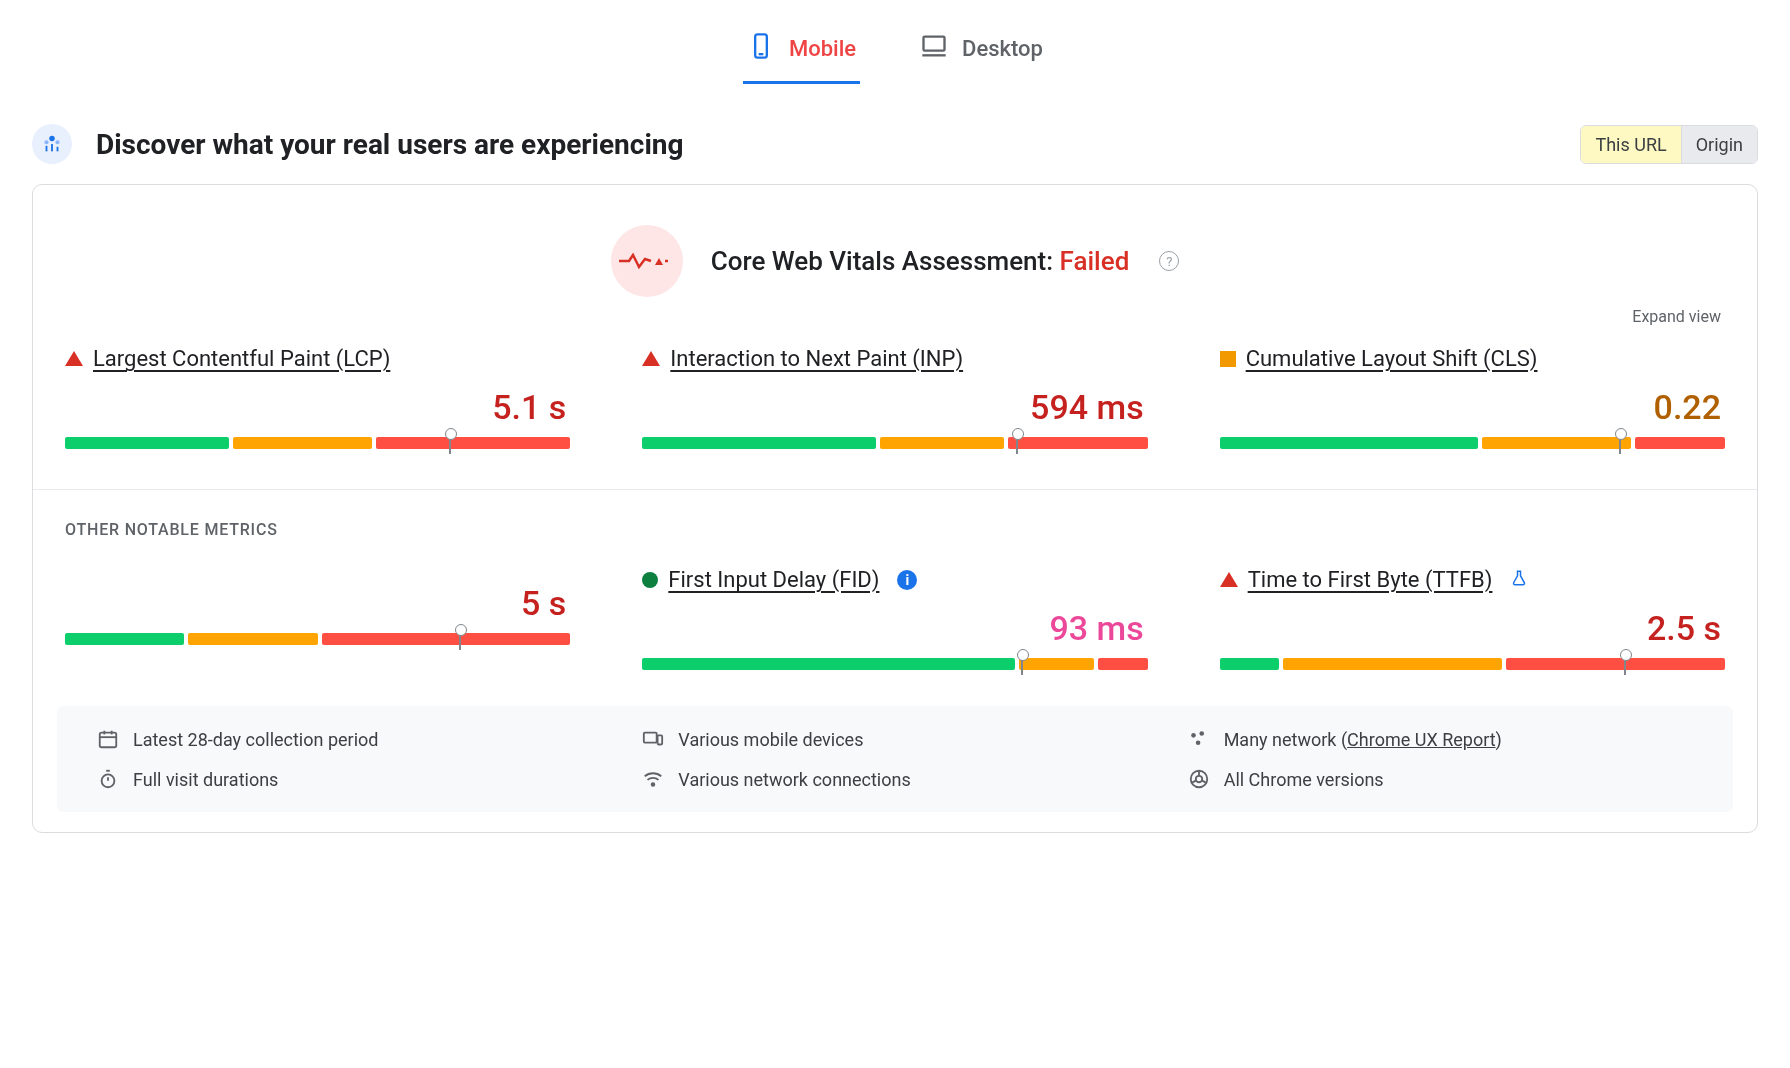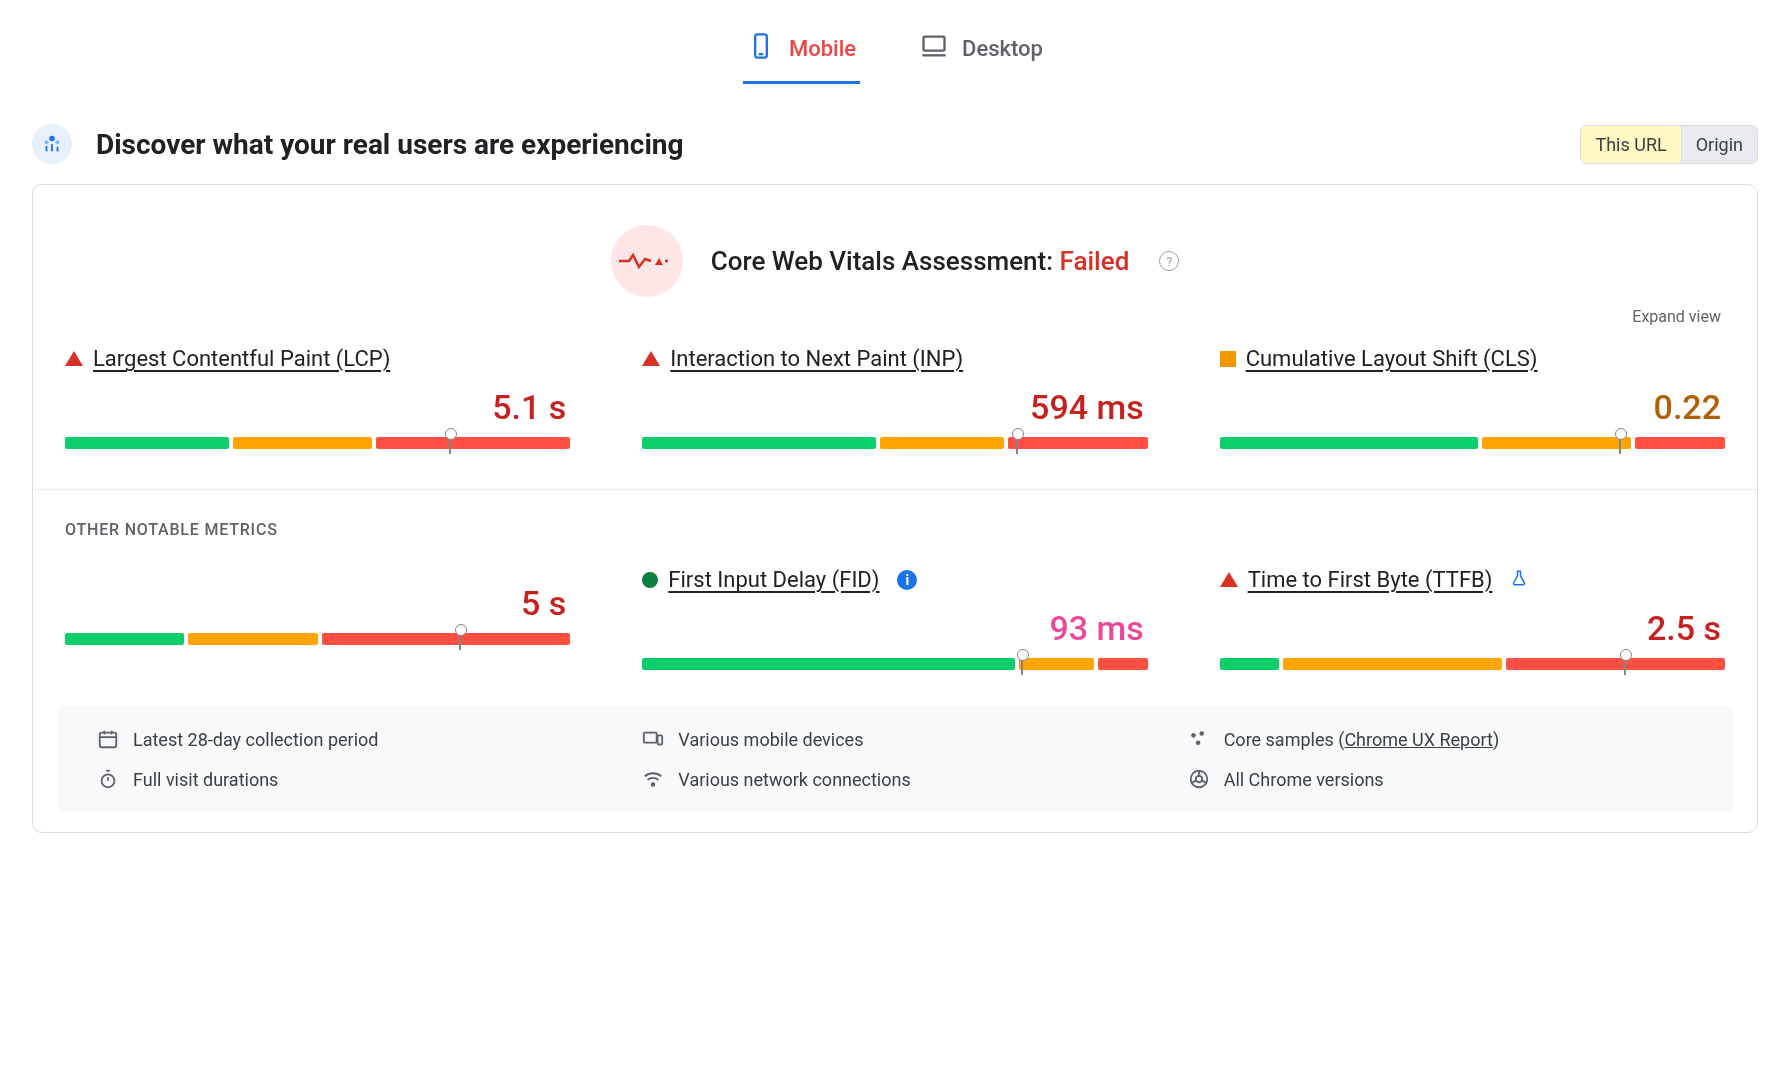--- a/index.html
+++ b/index.html
@@ -250,21 +250,21 @@
         </svg>
       <span>Various mobile devices</span>
     </div>
     <div class="context-item">
       <svg class="ctx-icon" viewBox="0 0 24 24" fill="currentColor">
           <circle cx="6" cy="8" r="2.5"></circle>
           <circle cx="15" cy="6" r="2.5"></circle>
           <circle cx="11" cy="16" r="2.5"></circle>
         </svg>
       <span>
-        <span>Core samples (</span><span class="context-link">Chrome UX Report</span><span>)</span>
+        <span>Many network (</span><span class="context-link">Chrome UX Report</span><span>)</span>
       </span>
     </div>
     <div class="context-item">
       <svg class="ctx-icon" viewBox="0 0 24 24" fill="none" stroke="currentColor" stroke-width="2">
           <circle cx="12" cy="14" r="7"></circle>
           <line x1="12" y1="14" x2="12" y2="10"></line>
           <line x1="10" y1="3" x2="14" y2="3"></line>
         </svg>
       <span>Full visit durations</span>
     </div>

